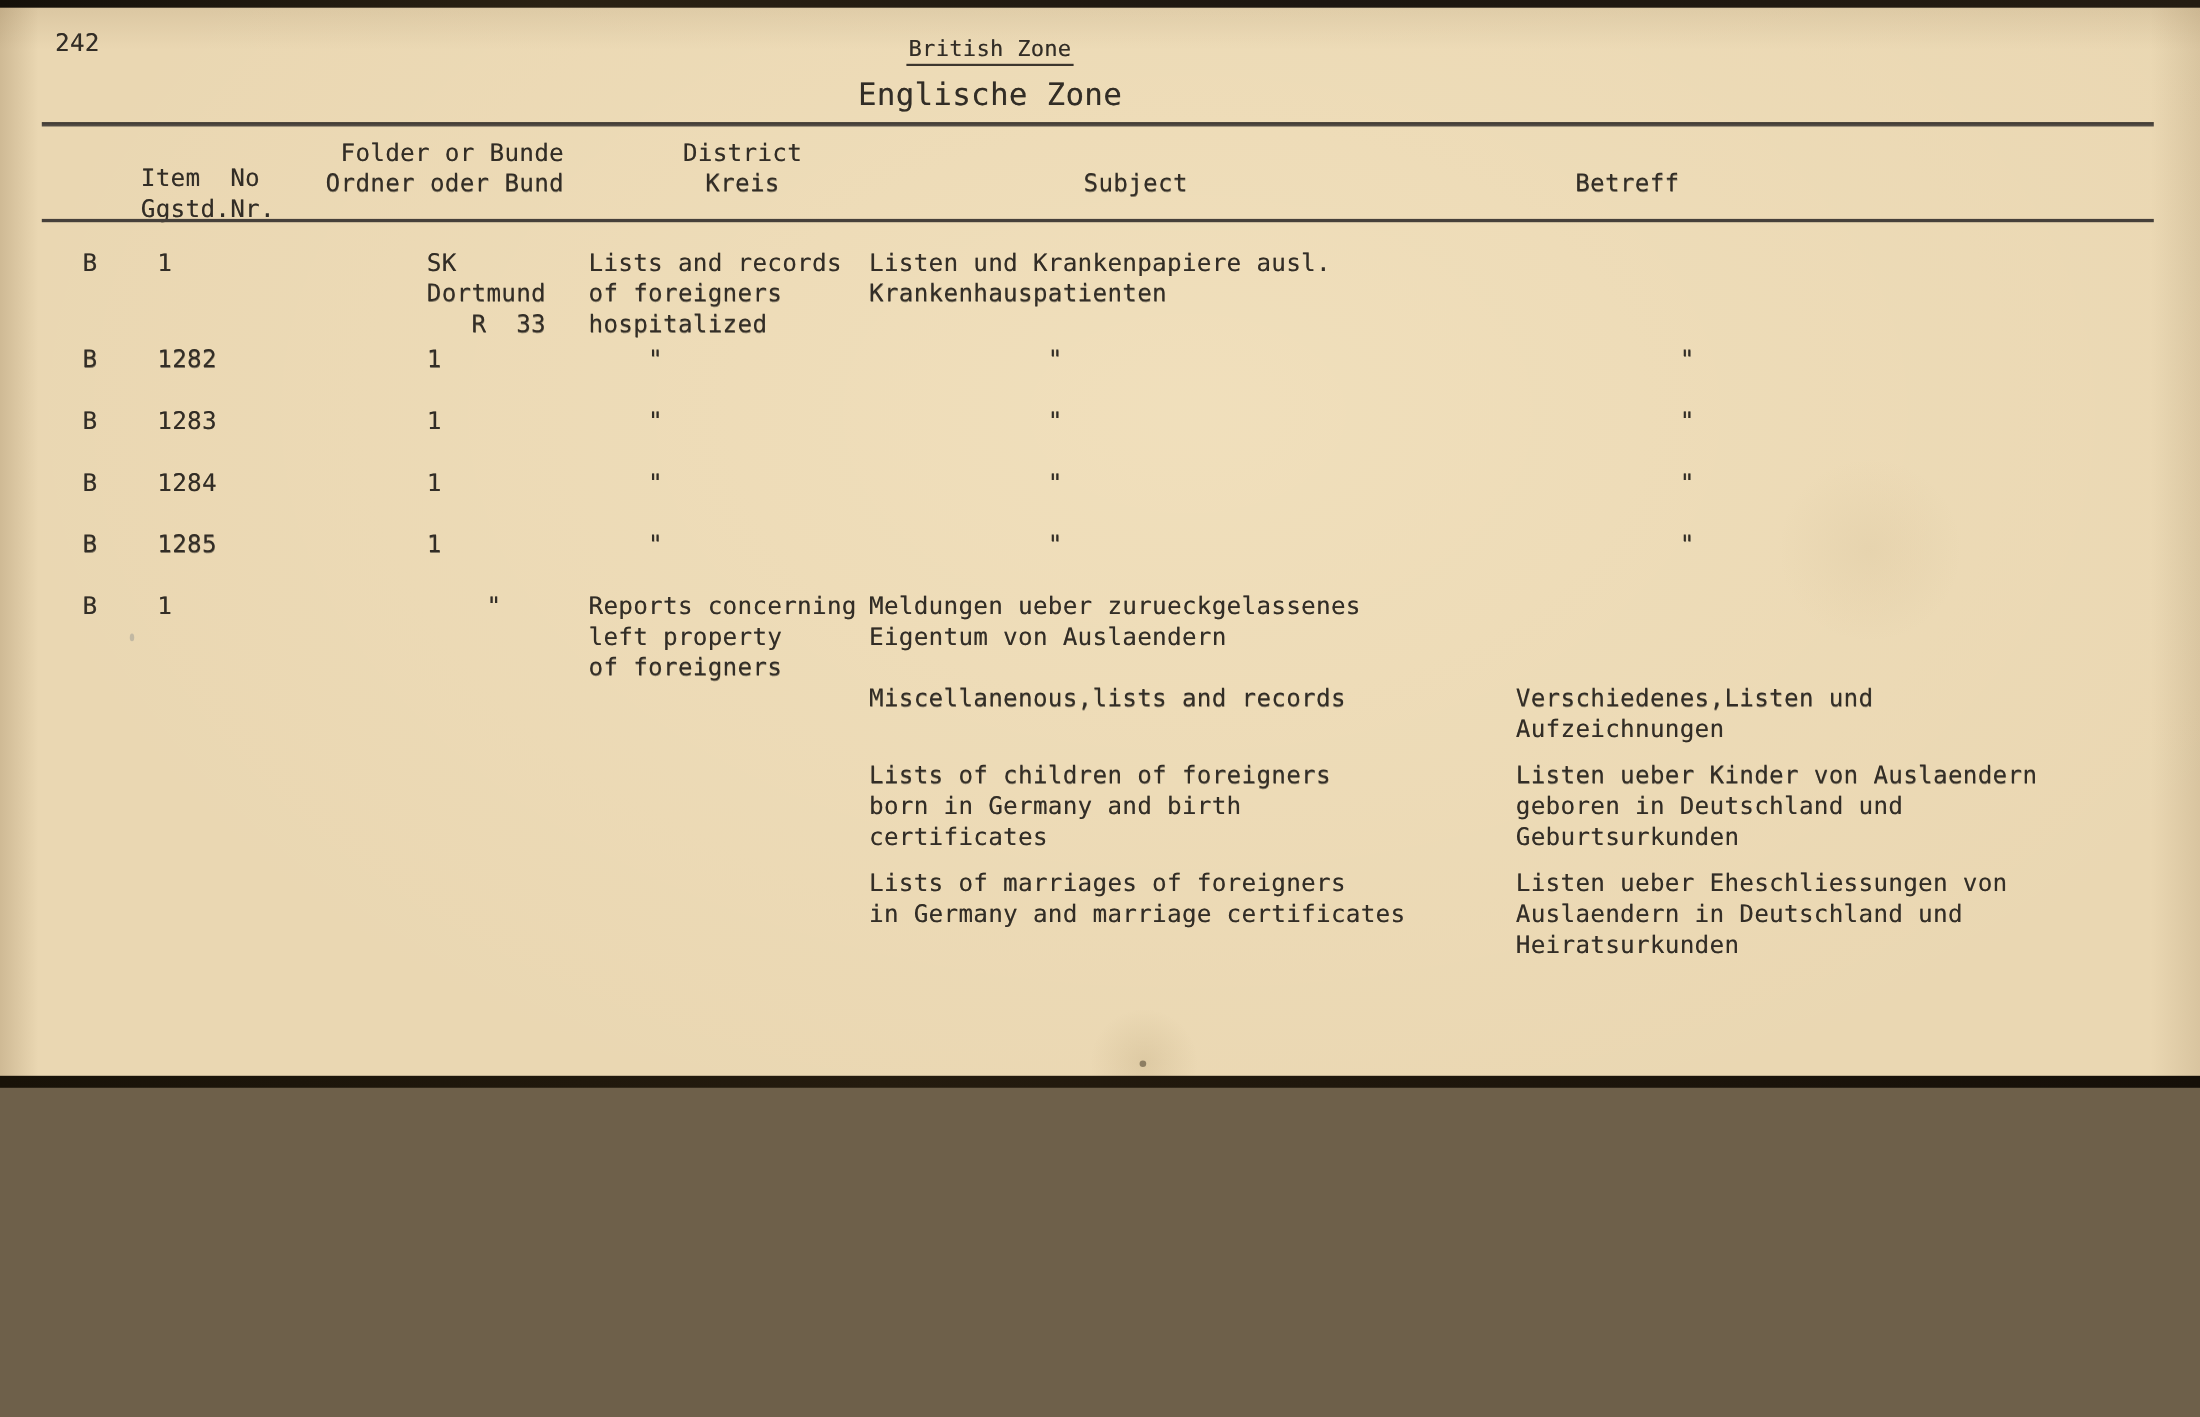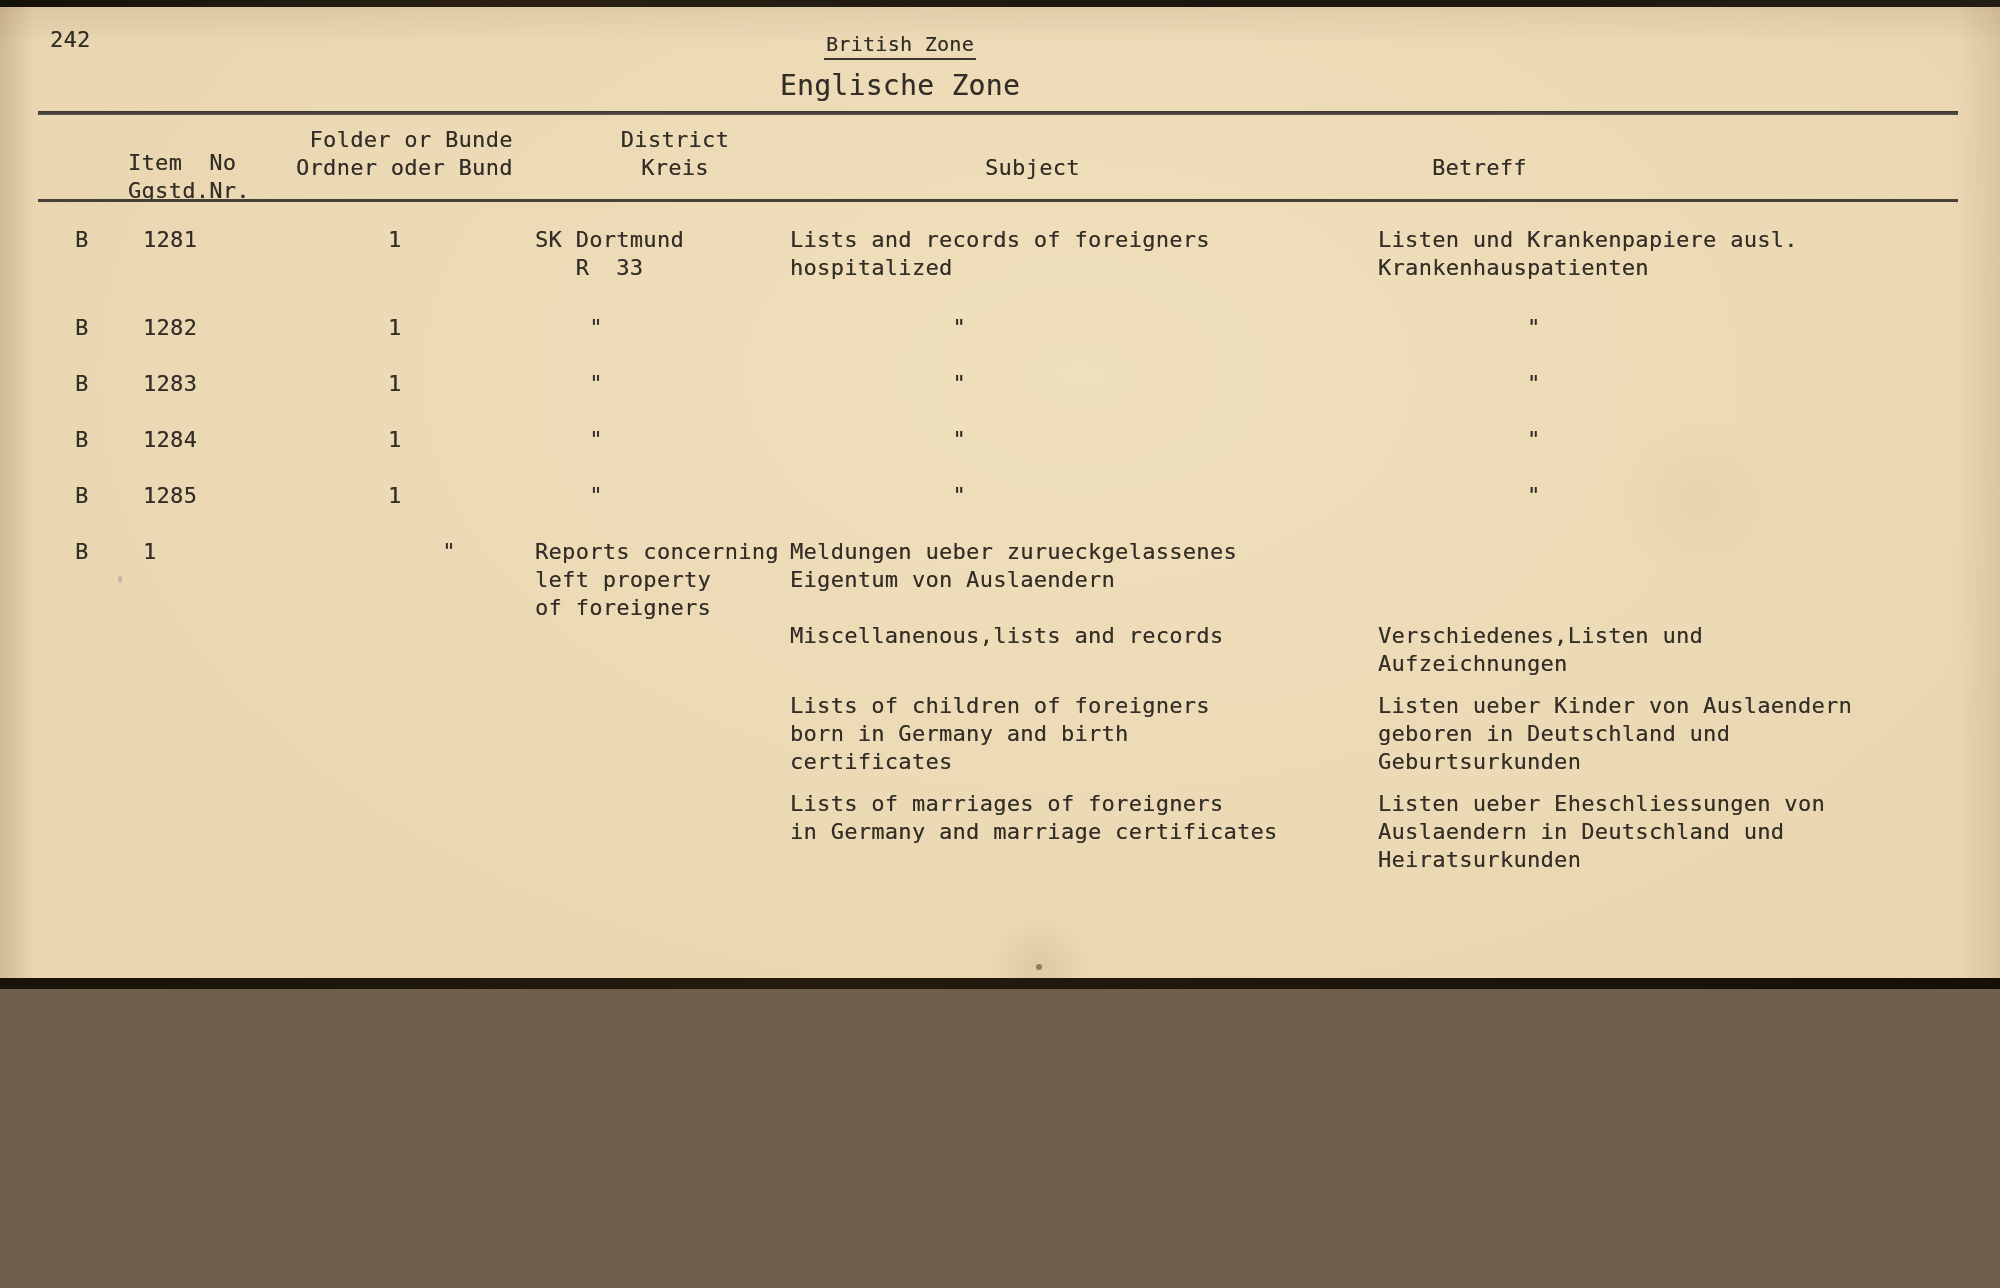--- a/index.html
+++ b/index.html
@@ -83,21 +83,20 @@
     <div class="h h-district">District
 Kreis</div>
     <div class="h h-subject">Subject</div>
     <div class="h h-betreff">Betreff</div>
   </div>
 
   <div class="rule rule-2"></div>
 
   <div class="row" style="top:226px">
     <div class="c">B</div>
-    <div class="c">1281</div>
     <div class="c">1</div>
     <div class="c">SK Dortmund
    R  33</div>
     <div class="c">Lists and records of foreigners
 hospitalized</div>
     <div class="c">Listen und Krankenpapiere ausl.
 Krankenhauspatienten</div>
   </div>
 
   <div class="row" style="top:314px">

